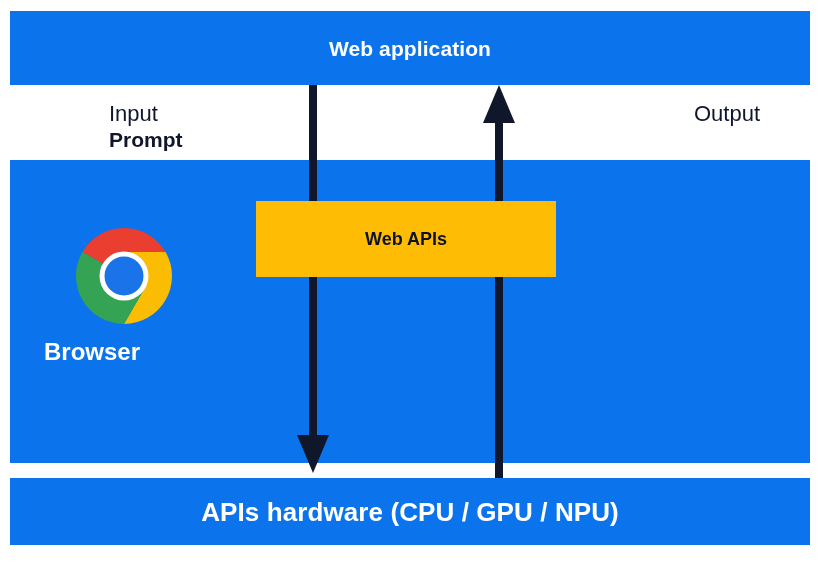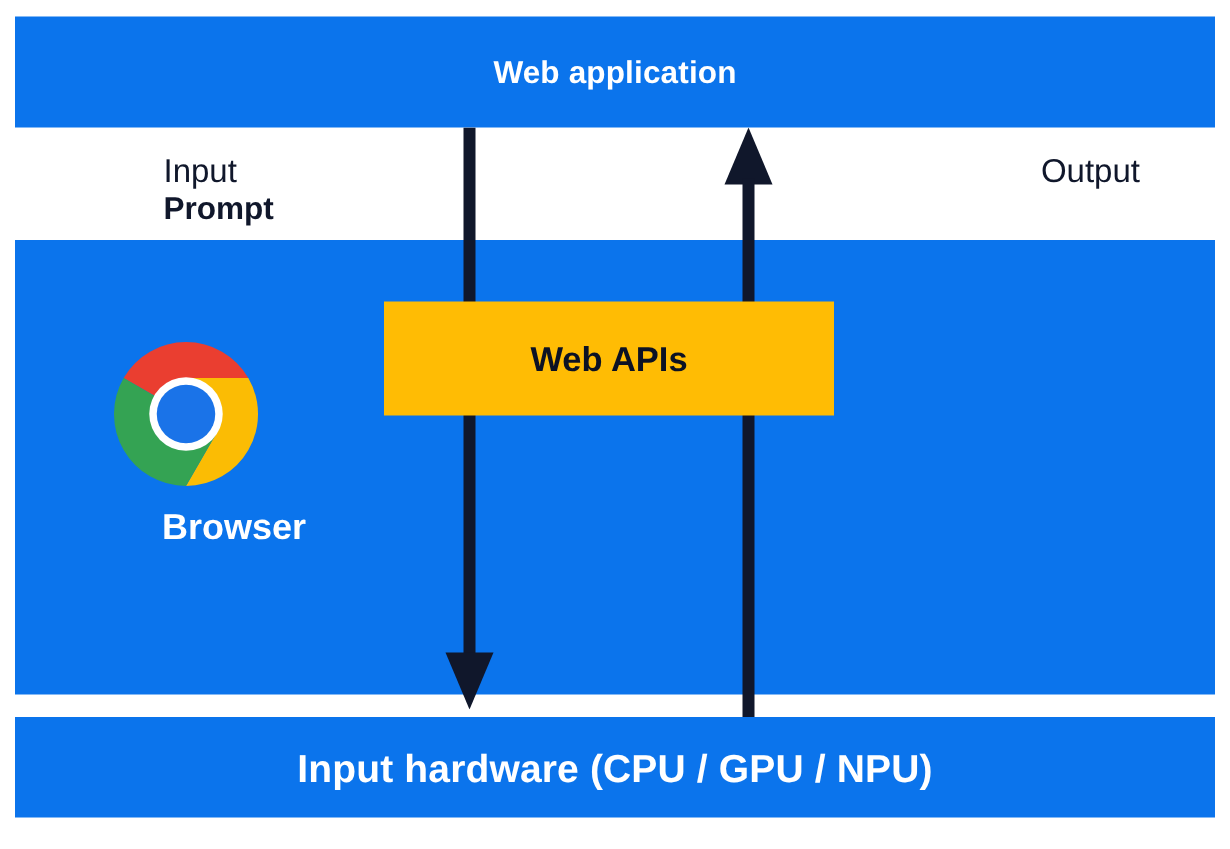--- a/index.html
+++ b/index.html
@@ -116,38 +116,38 @@
     text-align: center;
     color: #0c1224;
     font-weight: bold;
     z-index: 3;
   }
   #box-web-apis {
     left: 256px;
     top: 201px;
     width: 300px;
     height: 76px;
-    font-size: 23px;
+    font-size: 18px;
   }
   #box-builtin-models {
     left: 432px;
     top: 312px;
     width: 278px;
     height: 86px;
     font-size: 25px;
     line-height: 1.22;
   }
 
   
   #browser-group {
     position: absolute;
     left: 44px;
     top: 228px;
     width: 160px;
-    text-align: right;
+    text-align: left;
   }
   #chrome-logo {
     display: block;
     margin: 0 auto;
   }
   #label-browser {
     display: block;
     margin-top: 14px;
     color: #ffffff;
     font-size: 24px;
@@ -199,16 +199,16 @@
     <polygon points="21,0 37,38 5,38" fill="#10172b"></polygon>
     <rect x="17" y="34" width="8" height="366" fill="#10172b"></rect>
   </svg>
 
   <div class="yellow-box" id="box-web-apis">
     <span>Web APIs</span>
   </div>
 
 
   <div class="band" id="band-local-hardware">
-    <div class="band-label" id="label-local-hardware">Input hardware (CPU / GPU / NPU)</div>
+    <div class="band-label" id="label-local-hardware">APIs hardware (CPU / GPU / NPU)</div>
   </div>
 
 </div>
 
 </body></html>

